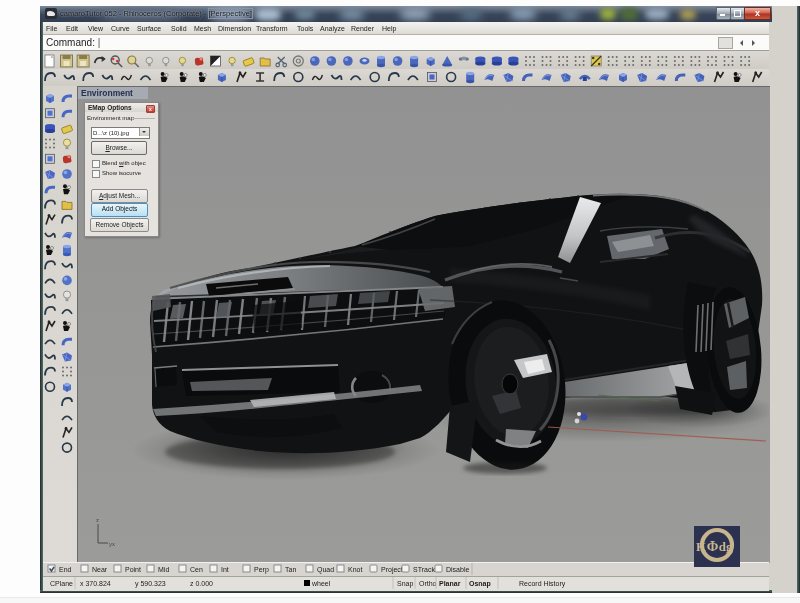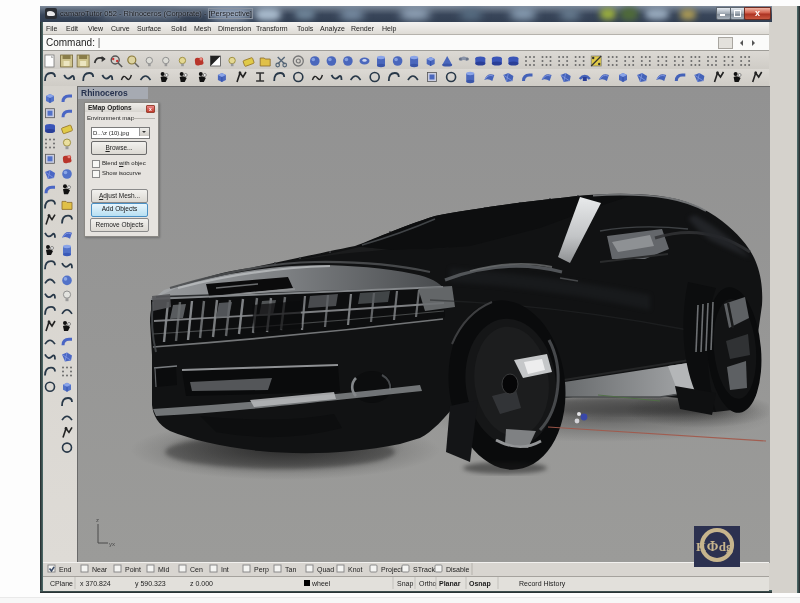--- a/index.html
+++ b/index.html
@@ -889,21 +889,21 @@
       <g stroke="#4a4a4a" stroke-width="1">
         <line x1="98" y1="524" x2="98" y2="543"></line>
         <line x1="98" y1="543" x2="108" y2="543"></line>
       </g>
       <text x="96" y="522" font-size="6" fill="#4a4a4a" font-family="Liberation Sans,sans-serif">z</text>
       <text x="109" y="546" font-size="6" fill="#4a4a4a" font-family="Liberation Sans,sans-serif">yx</text>
 
     </svg>
 
     <div class="a" style="left:0;top:0;width:70px;height:12px;background:#a6aab2"></div>
-    <div class="a" style="left:3px;top:1px;font-size:8.5px;font-weight:bold;color:#26324f;font-family:'Liberation Sans',sans-serif">Rhinoceros</div>
+    <div class="a" style="left:3px;top:1px;font-size:8.5px;font-weight:bold;color:#26324f;font-family:'Liberation Sans',sans-serif">Environment</div>
 
     <div class="a" style="left:6px;top:15px;width:73px;height:133px;background:#e6e3df;border:1px solid #8a8884;box-shadow:1px 1px 2px rgba(0,0,0,0.25)">
       <div class="a" style="left:0;top:0;width:73px;height:9px;background:linear-gradient(180deg,#f0eeea,#d8d5d0)"></div>
       <div class="a" style="left:3px;top:1px;font-size:6.5px;font-weight:bold;color:#222">EMap Options</div>
       <div class="a" style="left:61px;top:1.5px;width:7px;height:6.5px;background:linear-gradient(180deg,#e88,#c0392b);border:1px solid #943;border-radius:1px;color:#fff;font-size:5px;text-align:center;line-height:6px;font-weight:bold">x</div>
       <div class="a" style="left:2px;top:12px;font-size:6px;color:#222">Environment map</div>
       <div class="a" style="left:48px;top:15px;width:22px;height:1px;background:#b8b5b0"></div>
       <div class="a" style="left:6px;top:24px;width:57px;height:10px;background:#fff;border:1px solid #7a7a7a">
         <div class="a" style="left:1px;top:1.5px;font-size:6px;color:#222">D...\z (10).jpg</div>
         <div class="a" style="left:47px;top:0;width:9px;height:8px;background:linear-gradient(180deg,#f0efec,#cfccc6);border-left:1px solid #999"></div>

